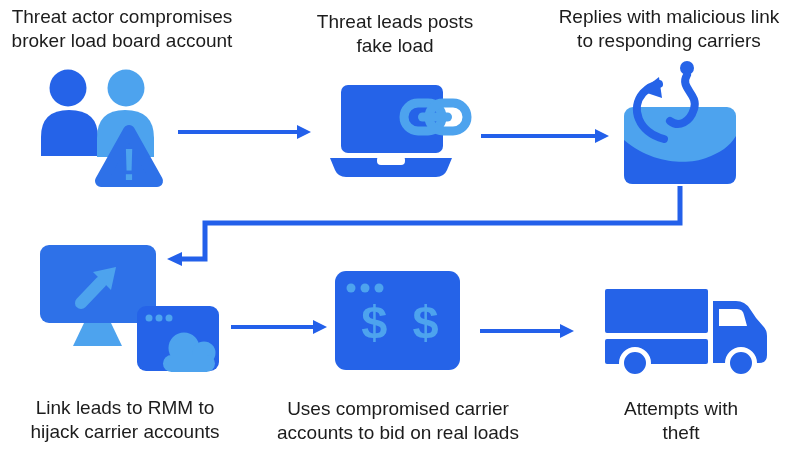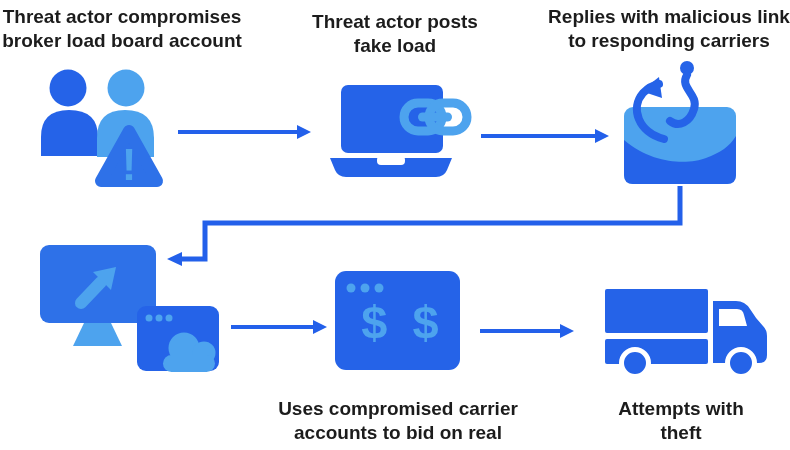--- a/index.html
+++ b/index.html
@@ -7,21 +7,21 @@
     position:relative;
     width:790px;height:450px;
     background:var(--background,#fff);
     overflow:hidden;
     font-family:"Liberation Sans", sans-serif;
   }
   .diagram-svg{position:absolute;left:0;top:0;}
   .step-label{
     position:absolute;
     font-size:19px;
-    font-weight:700;
+    font-weight:400;
     line-height:1.26;
     color:var(--text-color,#1c1c1c);
     text-align:center;
     white-space:pre-line;
   }
   
   .f-primary{fill:var(--primary-blue,#2563e8);}
   .f-bright{fill:var(--bright-blue,#2e71e8);}
   .f-light{fill:var(--light-blue,#4da3ee);}
   .f-white{fill:#ffffff;}
@@ -120,22 +120,24 @@
       </g>
       <g>
         <line class="s-arrow" x1="480" y1="331" x2="561" y2="331" stroke-width="4"></line>
         <polygon class="f-arrow" points="560,324 574,331 560,338"></polygon>
       </g>
     </g>
   </svg>
 
   <div class="step-label" style="left:2px;   top:5px;   width:240px;">Threat actor compromises
 broker load board account</div>
-  <div class="step-label" style="left:300px; top:10px;  width:190px;">Threat actor posts
+  <div class="step-label" style="left:300px; top:10px;  width:190px;">Threat leads posts
 fake load</div>
   <div class="step-label" style="left:543px; top:5px;   width:252px;">Replies with malicious link
 to responding carriers</div>
+  <div class="step-label" style="left:10px;  top:396px; width:230px;">Link leads to RMM to
+hijack carrier accounts</div>
   <div class="step-label" style="left:272px; top:397px; width:252px;">Uses compromised carrier
 accounts to bid on real loads</div>
   <div class="step-label" style="left:596px; top:397px; width:170px;">Attempts with
 theft</div>
 
 </div>
 
 </body></html>

